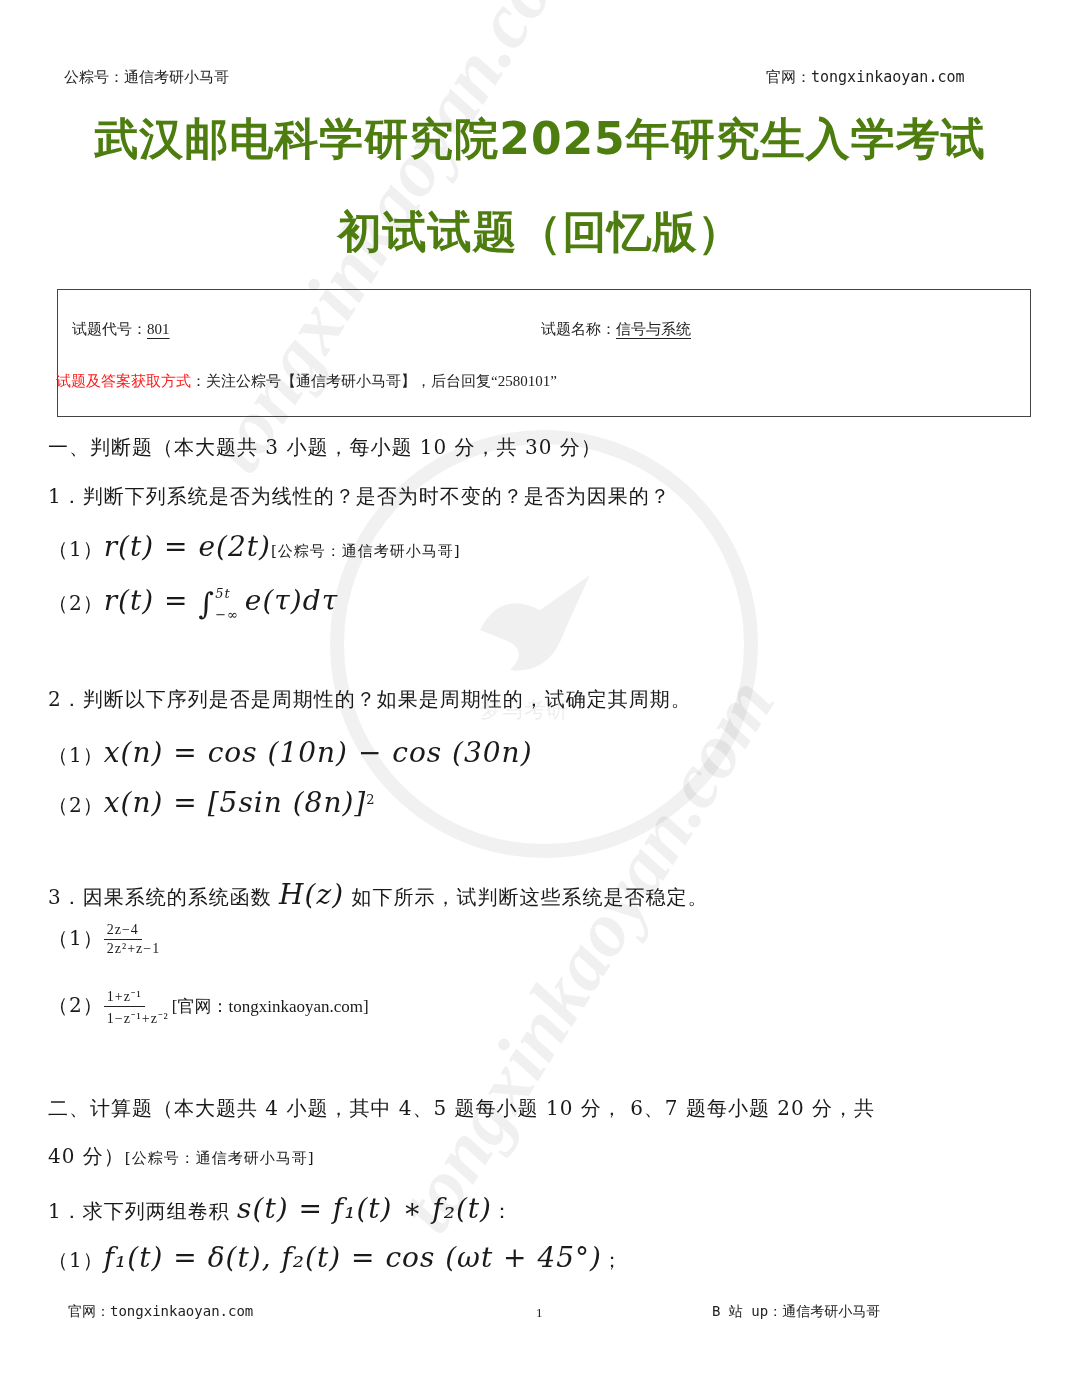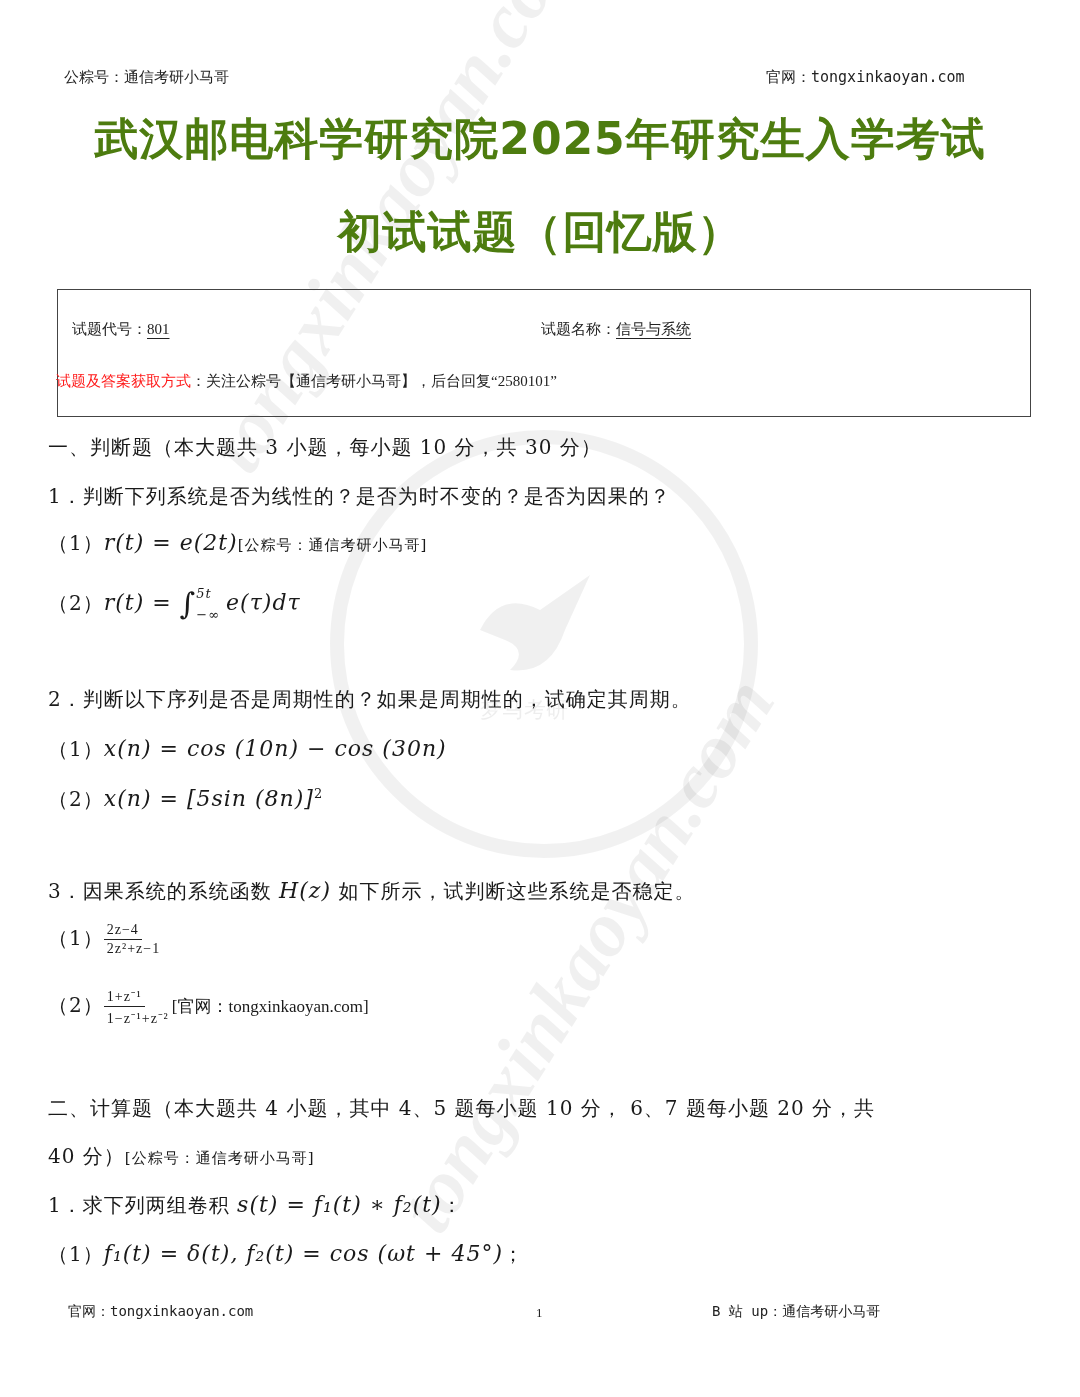--- a/index.html
+++ b/index.html
@@ -16,21 +16,21 @@
     font-weight: bold; font-size: 44px; letter-spacing: 1px; color: #4d7c0f;
   }
   .infobox {
     left: 57px; top: 289px; width: 974px; height: 128px;
     border: 1.5px solid #444; box-sizing: border-box;
   }
   .info-text { font-family: "Liberation Serif", "DejaVu Serif", serif; font-size: 15px; color: #222; }
   .underline { text-decoration: underline; text-underline-offset: 4px; }
   .red { color: #ff1a1a; }
   .line { left: 48px; font-size: 20px; letter-spacing: 1px; color: #1a1a1a; white-space: nowrap; }
-  .math { font-family: "DejaVu Serif", "Liberation Serif", serif; font-style: italic; font-size: 22px; }
+  .math { font-family: "DejaVu Serif", "Liberation Serif", serif; font-style: italic; font-size: 28px; }
   .rm { font-style: normal; }
   .small { font-size: 15px; }
   .frac { display: inline-flex; flex-direction: column; align-items: flex-start; vertical-align: middle; font-size: 14px; font-family: "Liberation Serif", serif; }
   .frac .num { border-bottom: 1px solid #222; padding: 0 3px 1px; }
   .frac .den { padding: 1px 3px 0; }
   .foot { font-family: "DejaVu Sans Mono", "Liberation Mono", monospace; font-size: 14px; color: #222; }
   .wm-text {
     font-family: "Liberation Serif", serif; font-style: italic; font-weight: bold;
     color: rgba(0,0,0,0.06); font-size: 78px; transform-origin: left top;
   }

